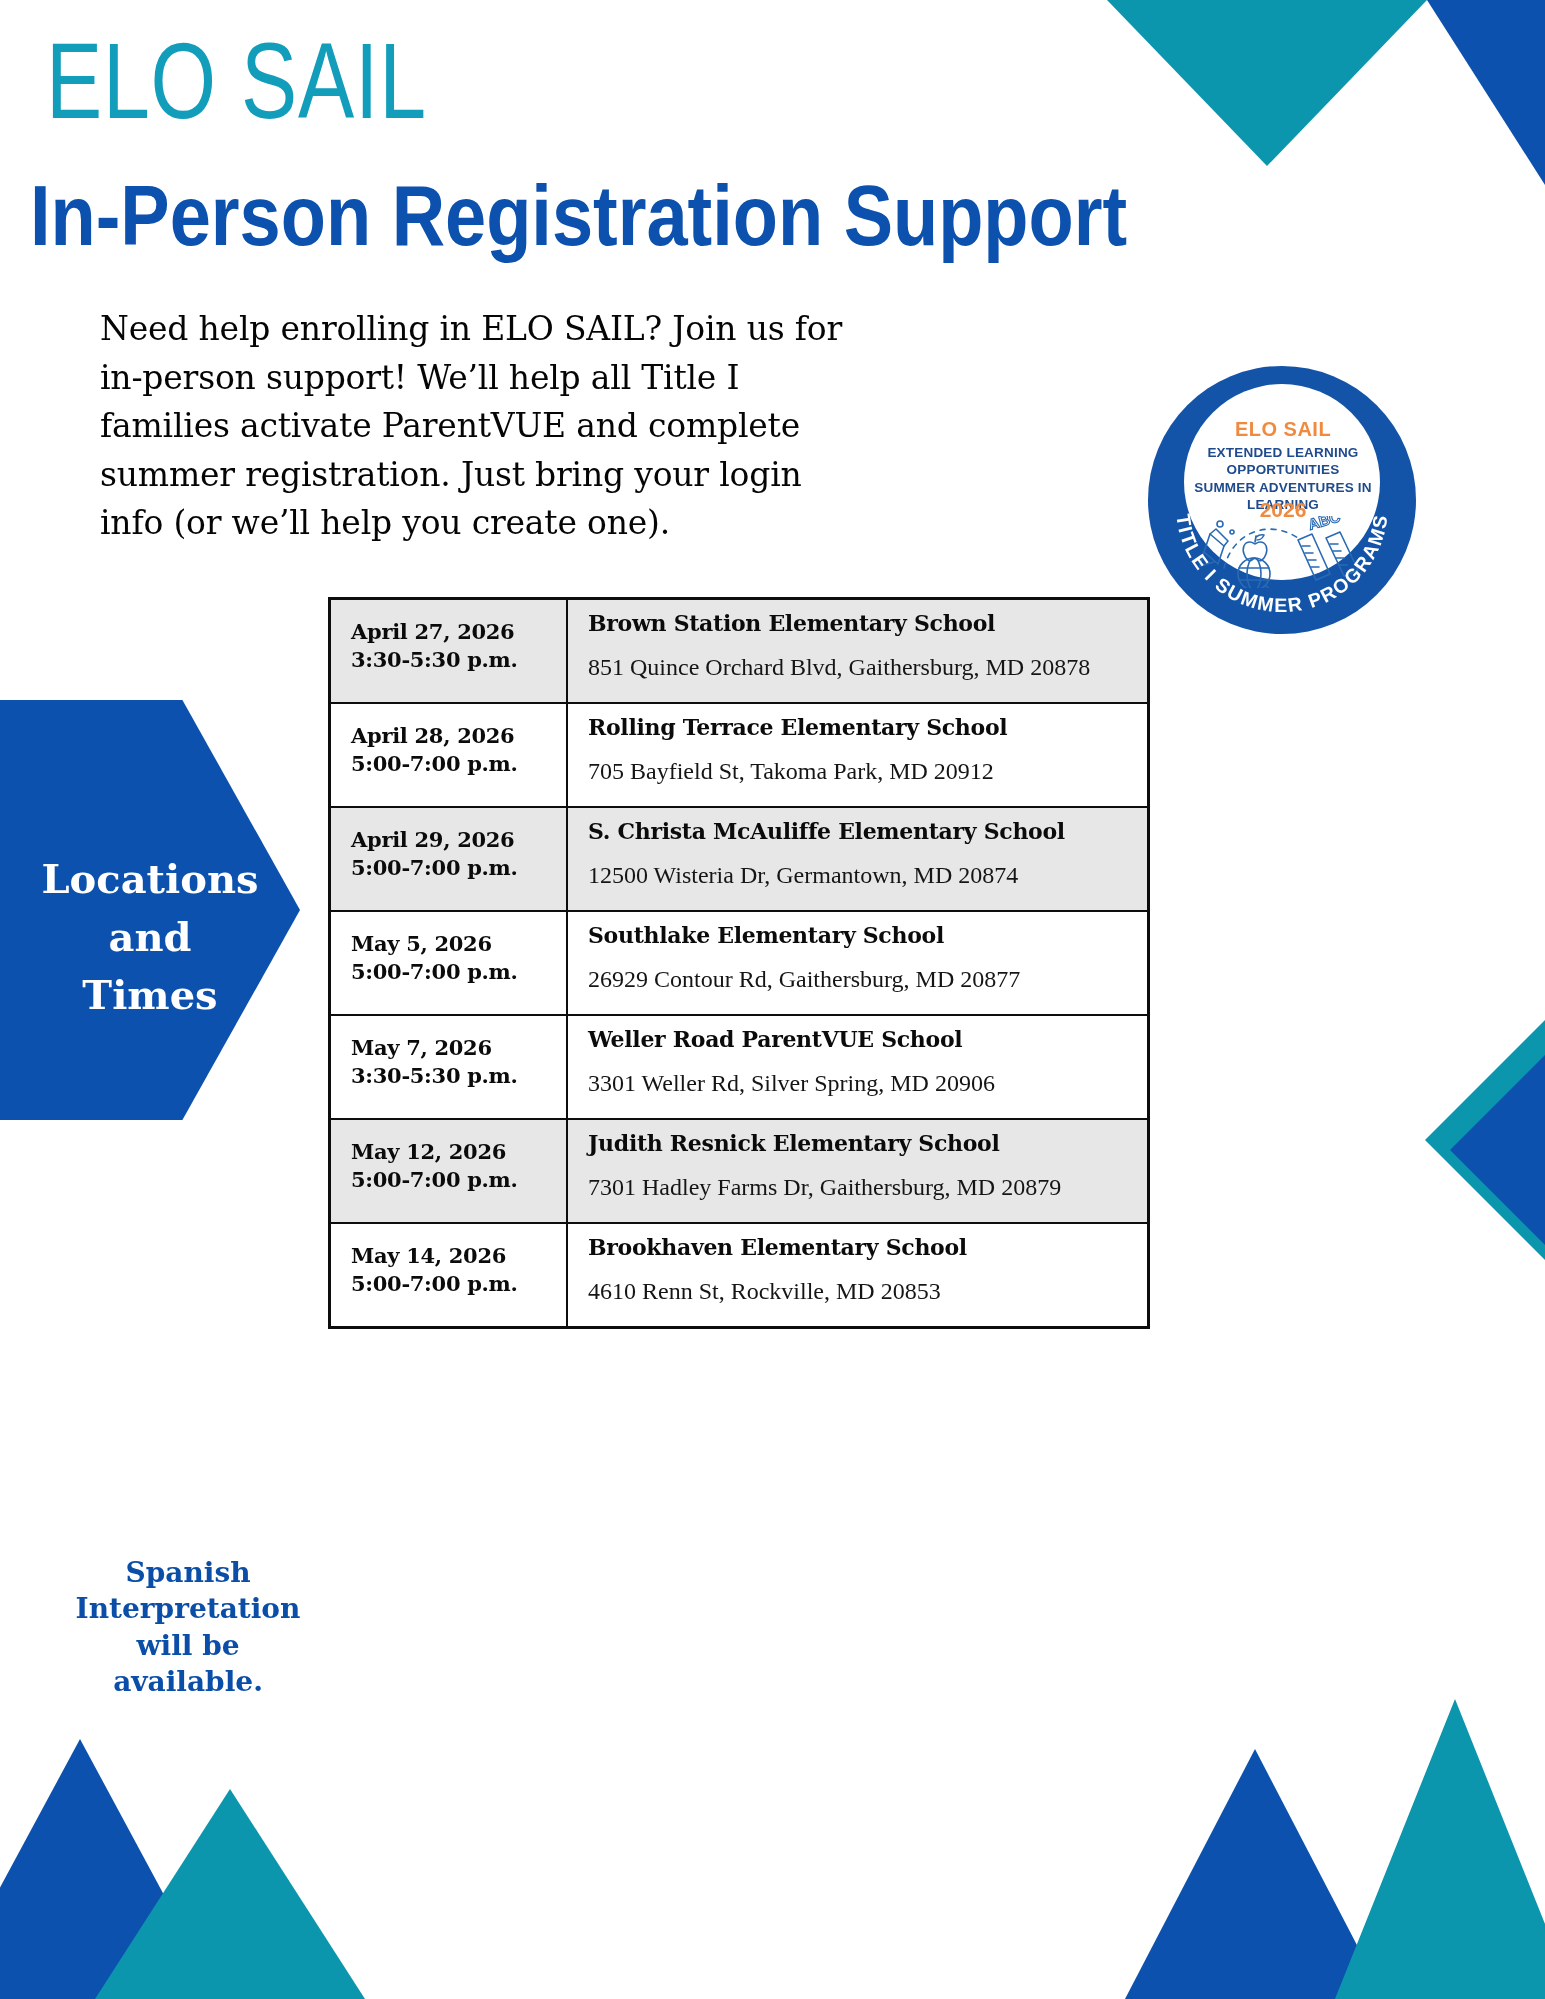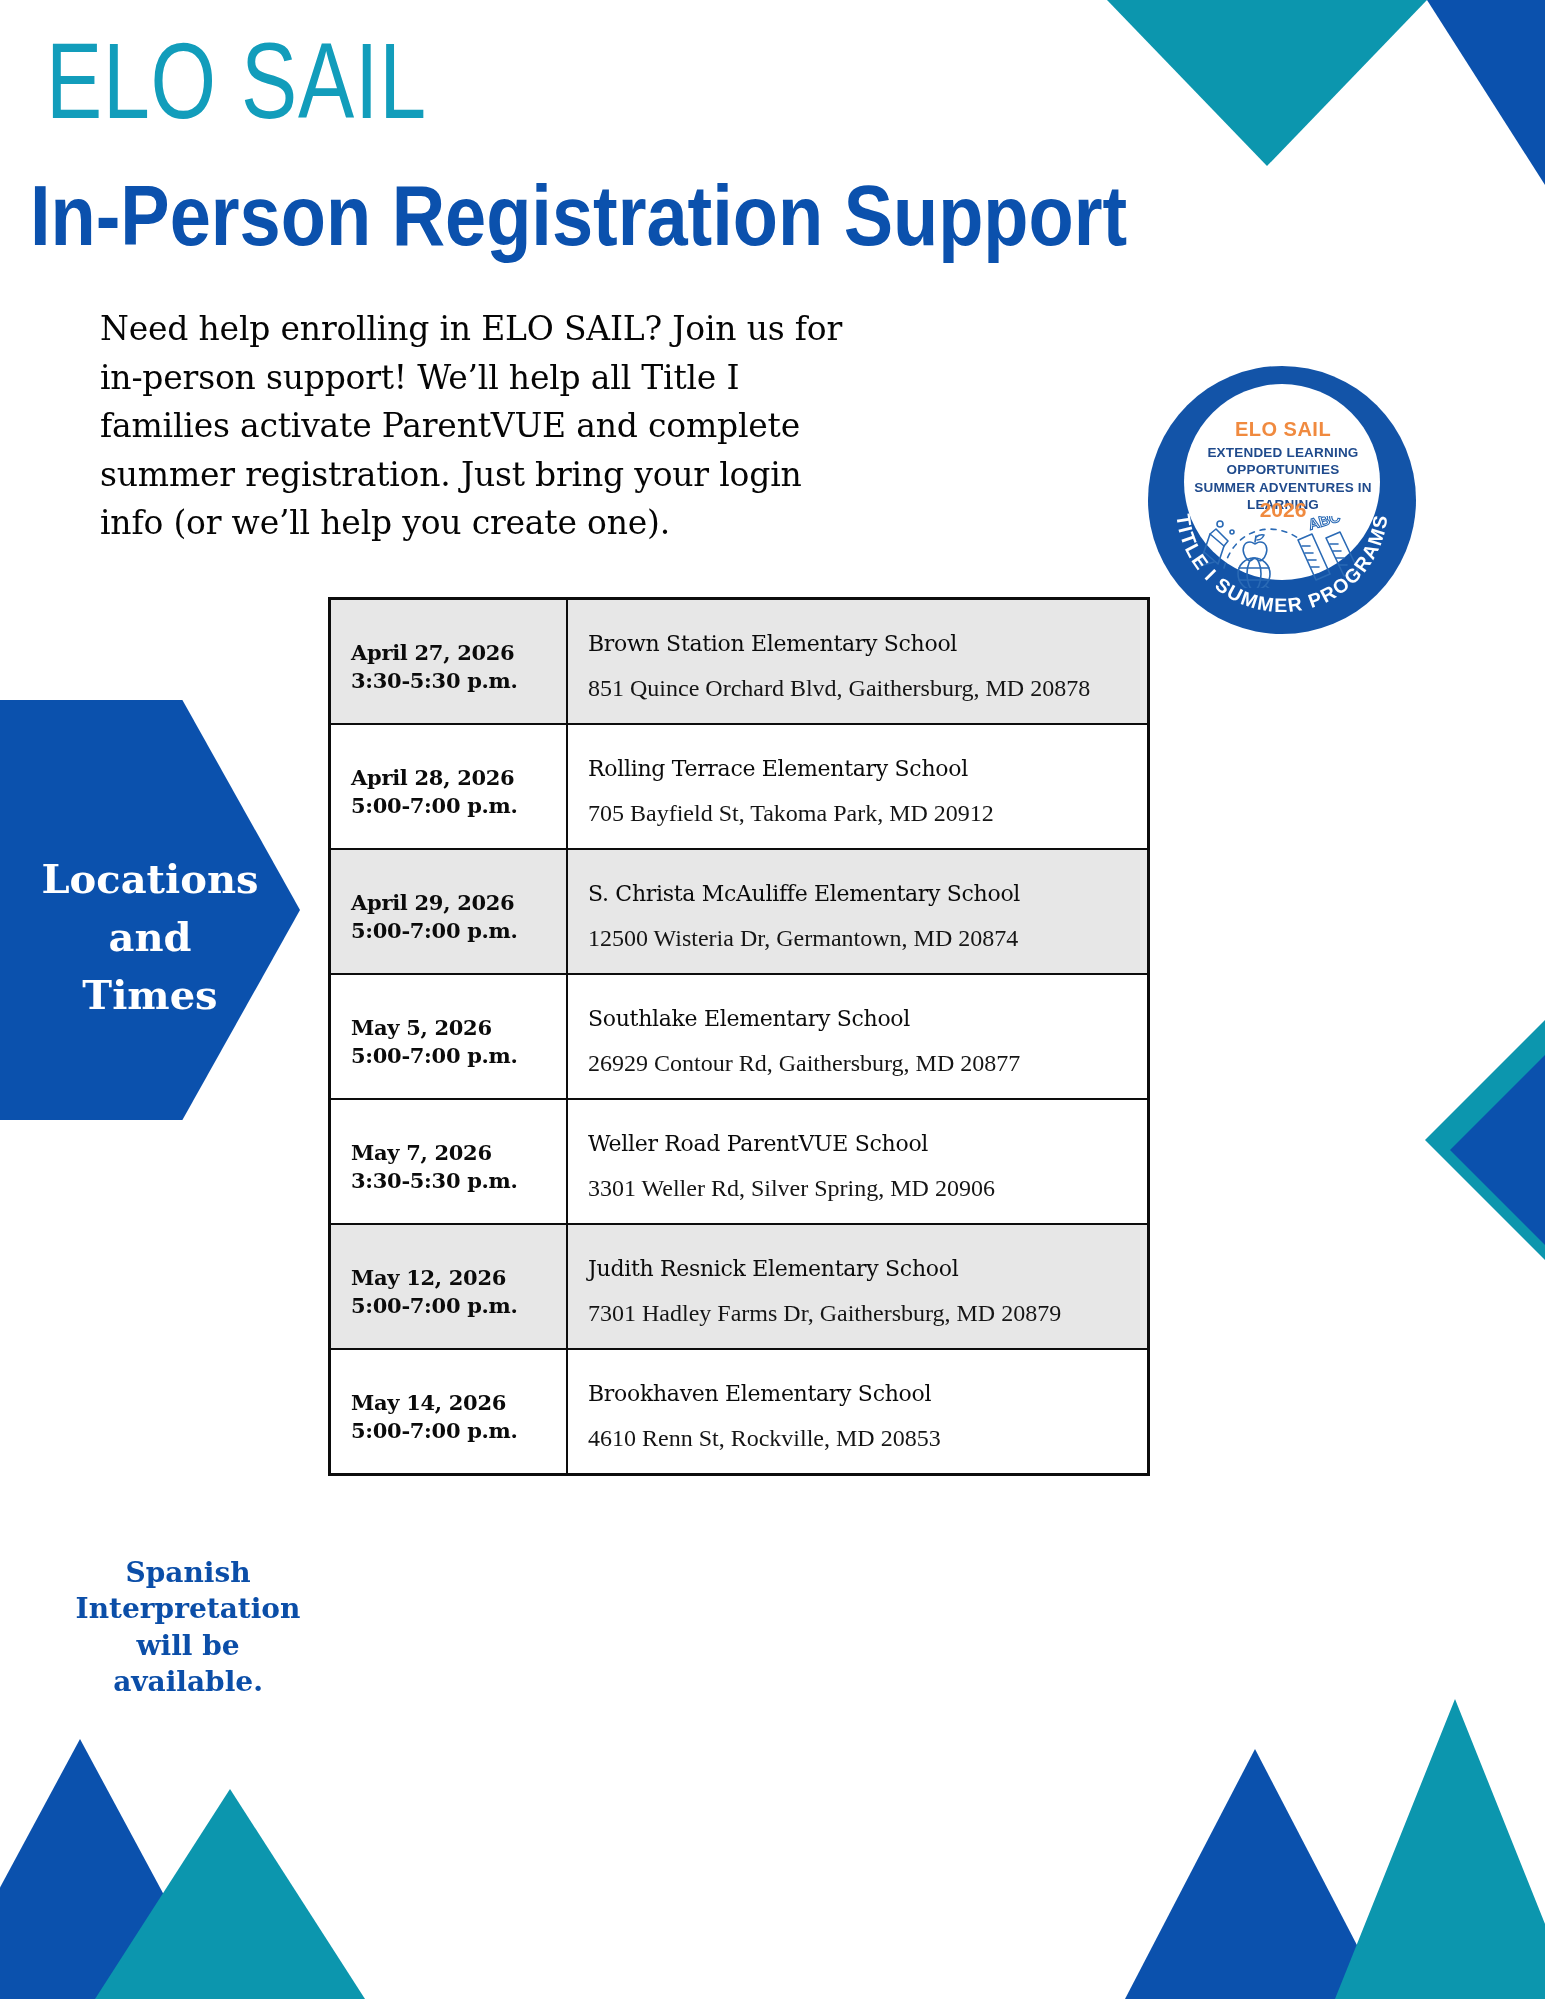--- a/index.html
+++ b/index.html
@@ -193,37 +193,37 @@
     position:absolute;left:328px;top:597px;
     width:822px;
     border-collapse:collapse;
     border:3px solid #0d0d0d;
     background:#ffffff;
     table-layout:fixed;
   }
   .sched td{
     border:2px solid #0d0d0d;
     vertical-align:middle;
-    padding:29px 10px 18px 20px;
+    padding:8px 10px 18px 20px;
     height:76px;
   }
   .sched tr.shaded td{background:#e7e7e7;}
   .col-date{width:205px;}
   .c-date{
     font-family:"DejaVu Serif", serif;
     font-weight:bold;
     font-size:21px;
     line-height:1.33;
     color:#0b0b0b;
     letter-spacing:-0.3px;
     white-space:nowrap;
   }
   .c-school{
     font-family:"DejaVu Serif", serif;
-    font-weight:normal;
+    font-weight:bold;
     font-size:22px;
     line-height:1.3;
     color:#0b0b0b;
     letter-spacing:-0.3px;
     white-space:nowrap;
   }
   .c-addr{
     font-family:"Liberation Serif", serif;
     font-size:24px;
     line-height:1.28;

